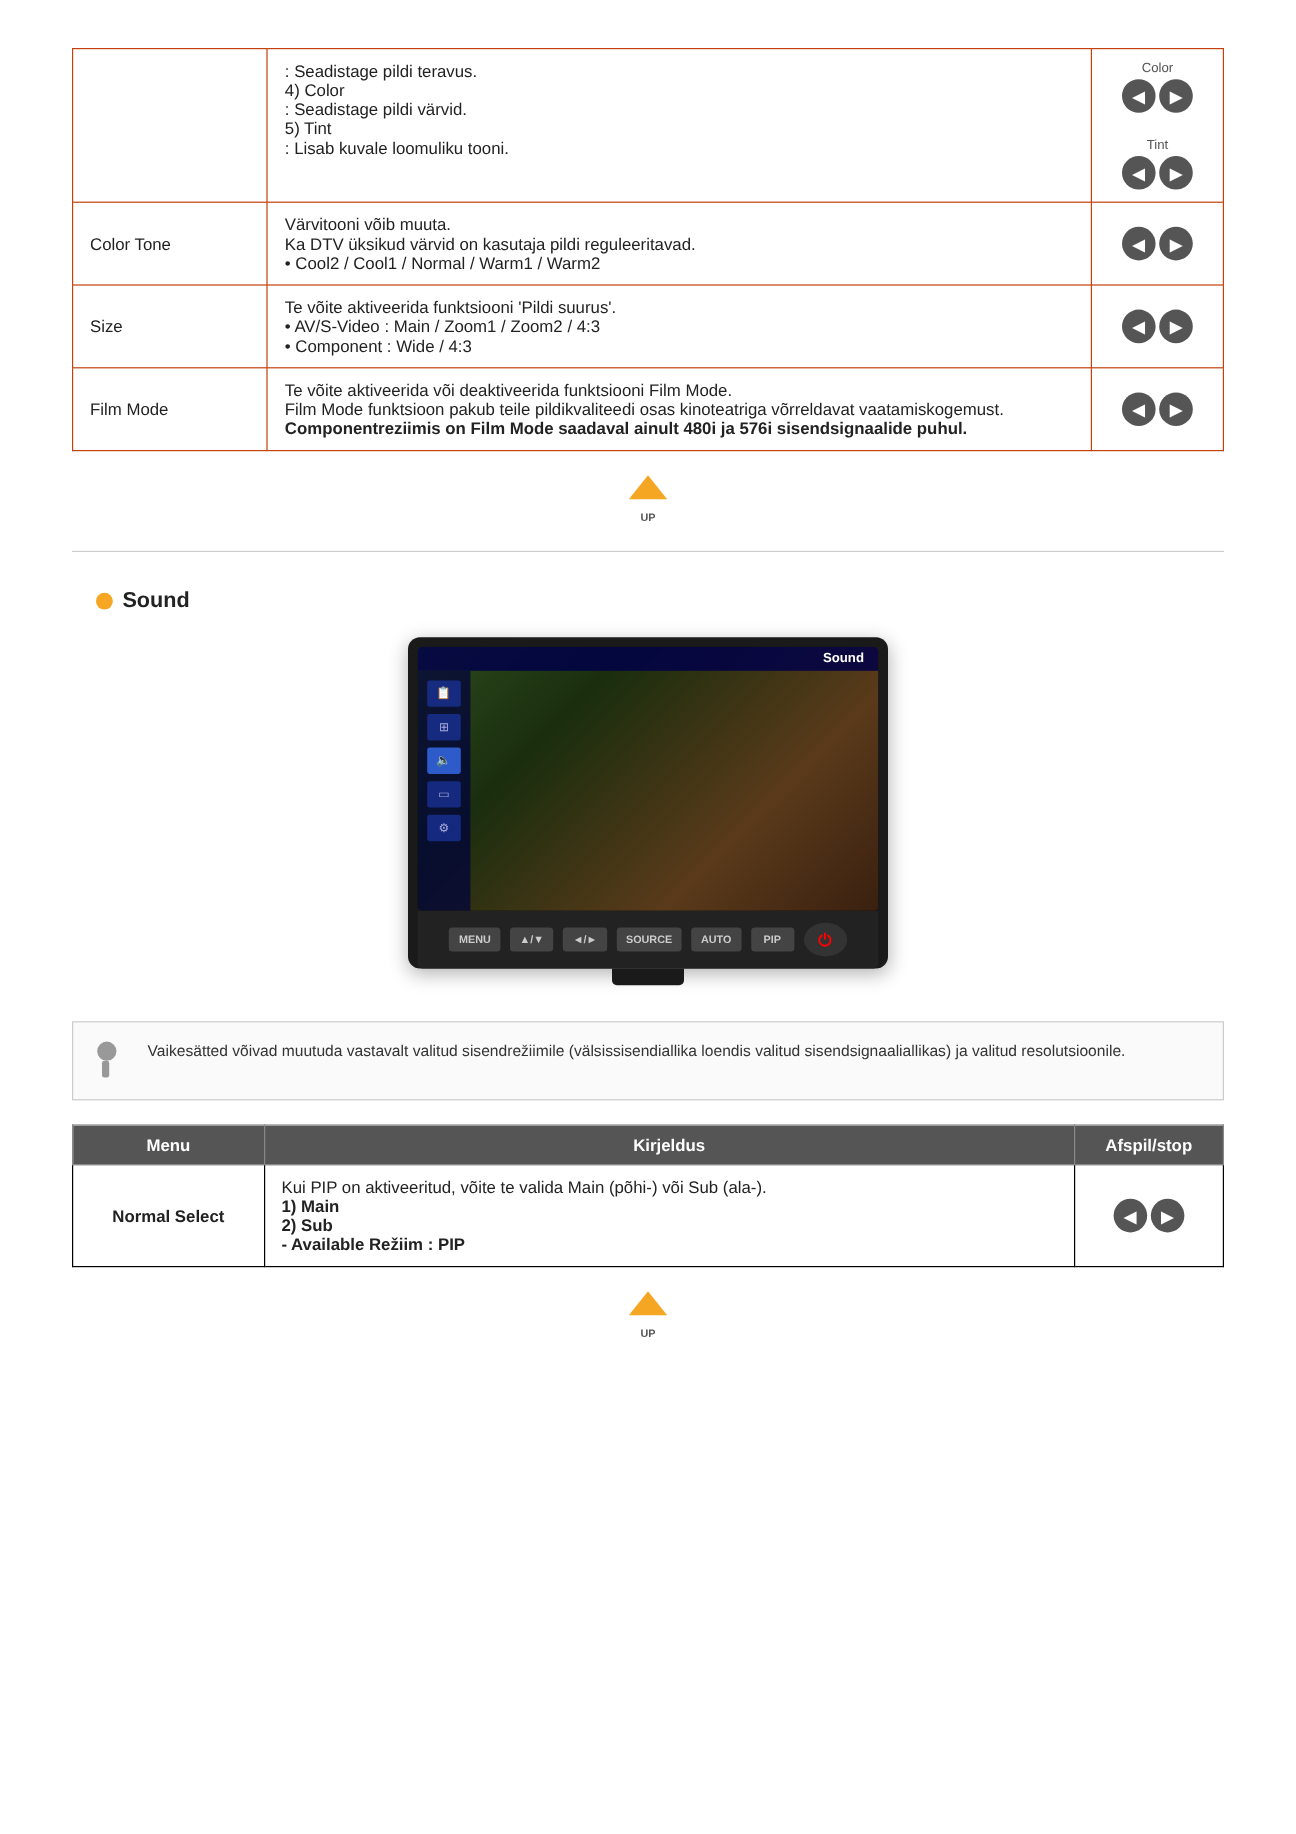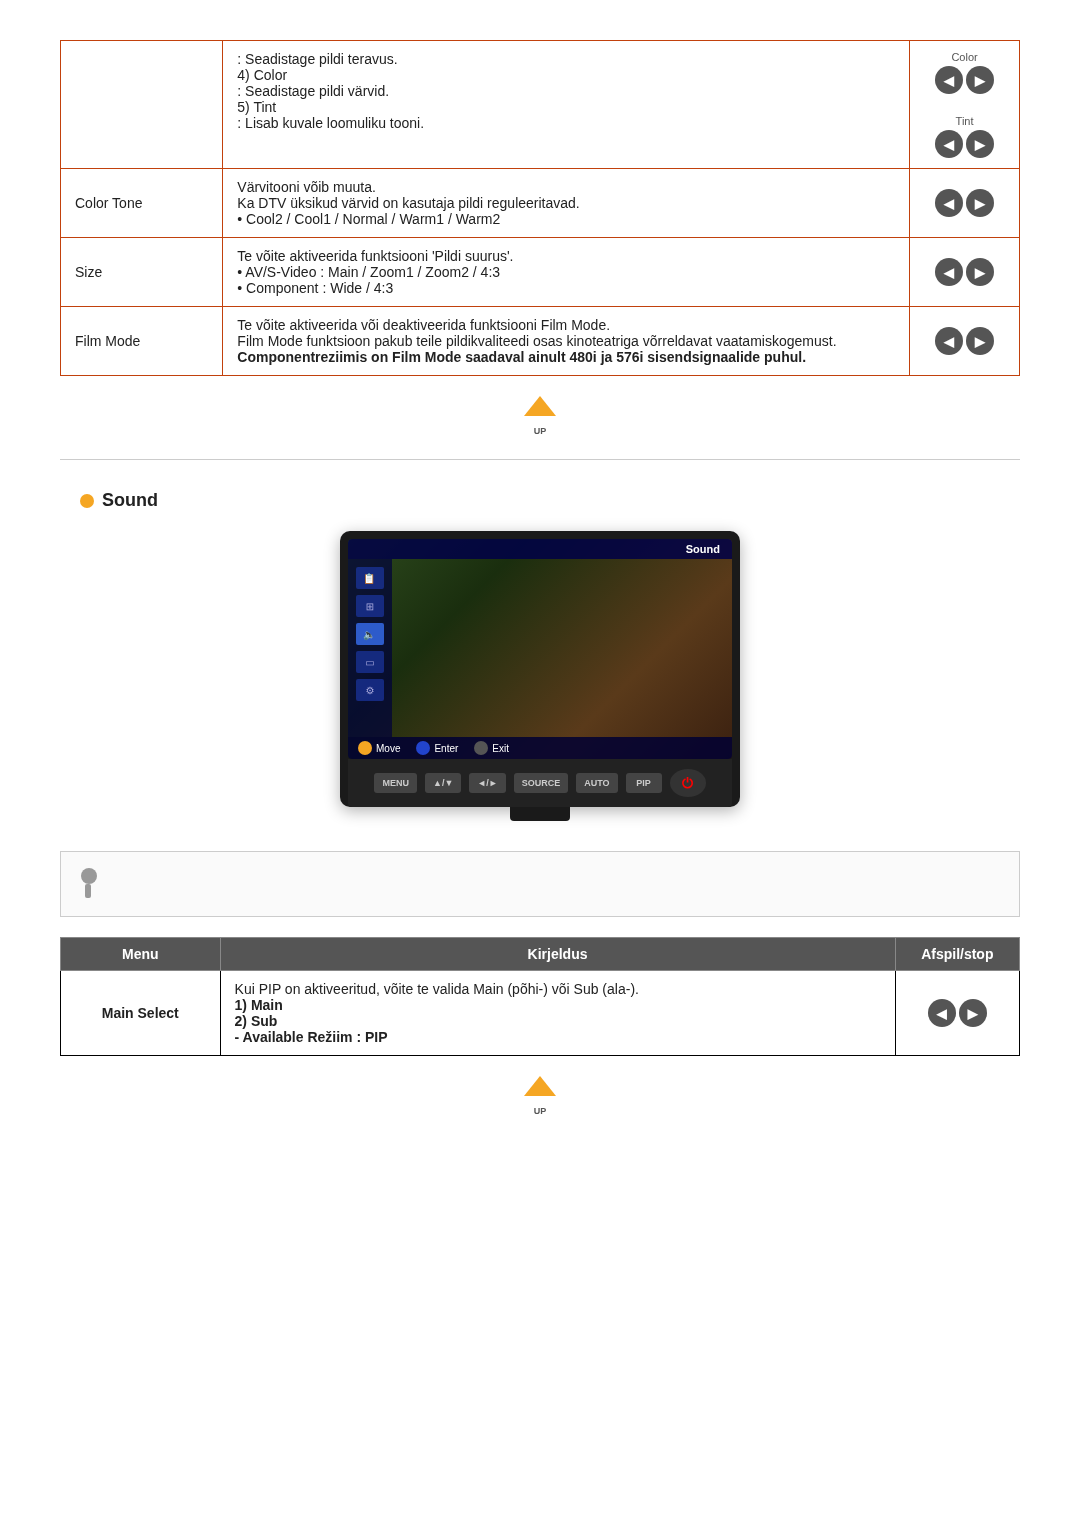--- a/index.html
+++ b/index.html
@@ -424,34 +424,20 @@
           </div>
           <div class="tv-menu-body">
             <div class="tv-sidebar">
               <div class="tv-sidebar-icon">📋</div>
               <div class="tv-sidebar-icon">⊞</div>
               <div class="tv-sidebar-icon active">🔈</div>
               <div class="tv-sidebar-icon">▭</div>
               <div class="tv-sidebar-icon">⚙</div>
             </div>
           </div>
-          <div class="tv-bottom-bar">
-            <div class="tv-bottom-btn">
-              <span class="btn-icon orange"></span>
-              <span>Move</span>
-            </div>
-            <div class="tv-bottom-btn">
-              <span class="btn-icon blue"></span>
-              <span>Enter</span>
-            </div>
-            <div class="tv-bottom-btn">
-              <span class="btn-icon" style="background:#555"></span>
-              <span>Exit</span>
-            </div>
-          </div>
         </div>
       </div>
       <div class="tv-control-bar">
         <div class="ctrl-btn">MENU</div>
         <div class="ctrl-btn">▲/▼</div>
         <div class="ctrl-btn">◄/►</div>
         <div class="ctrl-btn">SOURCE</div>
         <div class="ctrl-btn">AUTO</div>
         <div class="ctrl-btn">PIP</div>
         <div class="ctrl-btn power">⏻</div>
@@ -461,33 +447,34 @@
   </div>
 </div>
 
 <div class="note-box">
   <div class="note-icon">
     <svg width="36" height="36" viewBox="0 0 36 36">
       <circle cx="14" cy="10" r="8" fill="#999"></circle>
       <rect x="10" y="18" width="6" height="14" rx="2" fill="#999"></rect>
     </svg>
   </div>
+  <div class="note-text">Vaikesätted võivad muutuda vastavalt valitud sisendrežiimile (välsissisendiallika loendis valitud sisendsignaaliallikas) ja valitud resolutsioonile.</div>
 </div>
 
 <table class="bottom-table">
   <thead>
     <tr>
       <th>Menu</th>
       <th>Kirjeldus</th>
       <th>Afspil/stop</th>
     </tr>
   </thead>
   <tbody>
     <tr>
-      <td class="label-cell">Main Select</td>
+      <td class="label-cell">Normal Select</td>
       <td class="desc-cell">
         <span>Kui PIP on aktiveeritud, võite te valida Main (põhi-) või Sub (ala-).</span><br>
         <strong>1) Main</strong><br>
         <strong>2) Sub</strong><br>
         <strong>- Available Režiim : PIP</strong>
       </td>
       <td class="icon-cell">
         <div class="nav-arrows">
           <div class="arrow-btn">◀</div>
           <div class="arrow-btn">▶</div>

